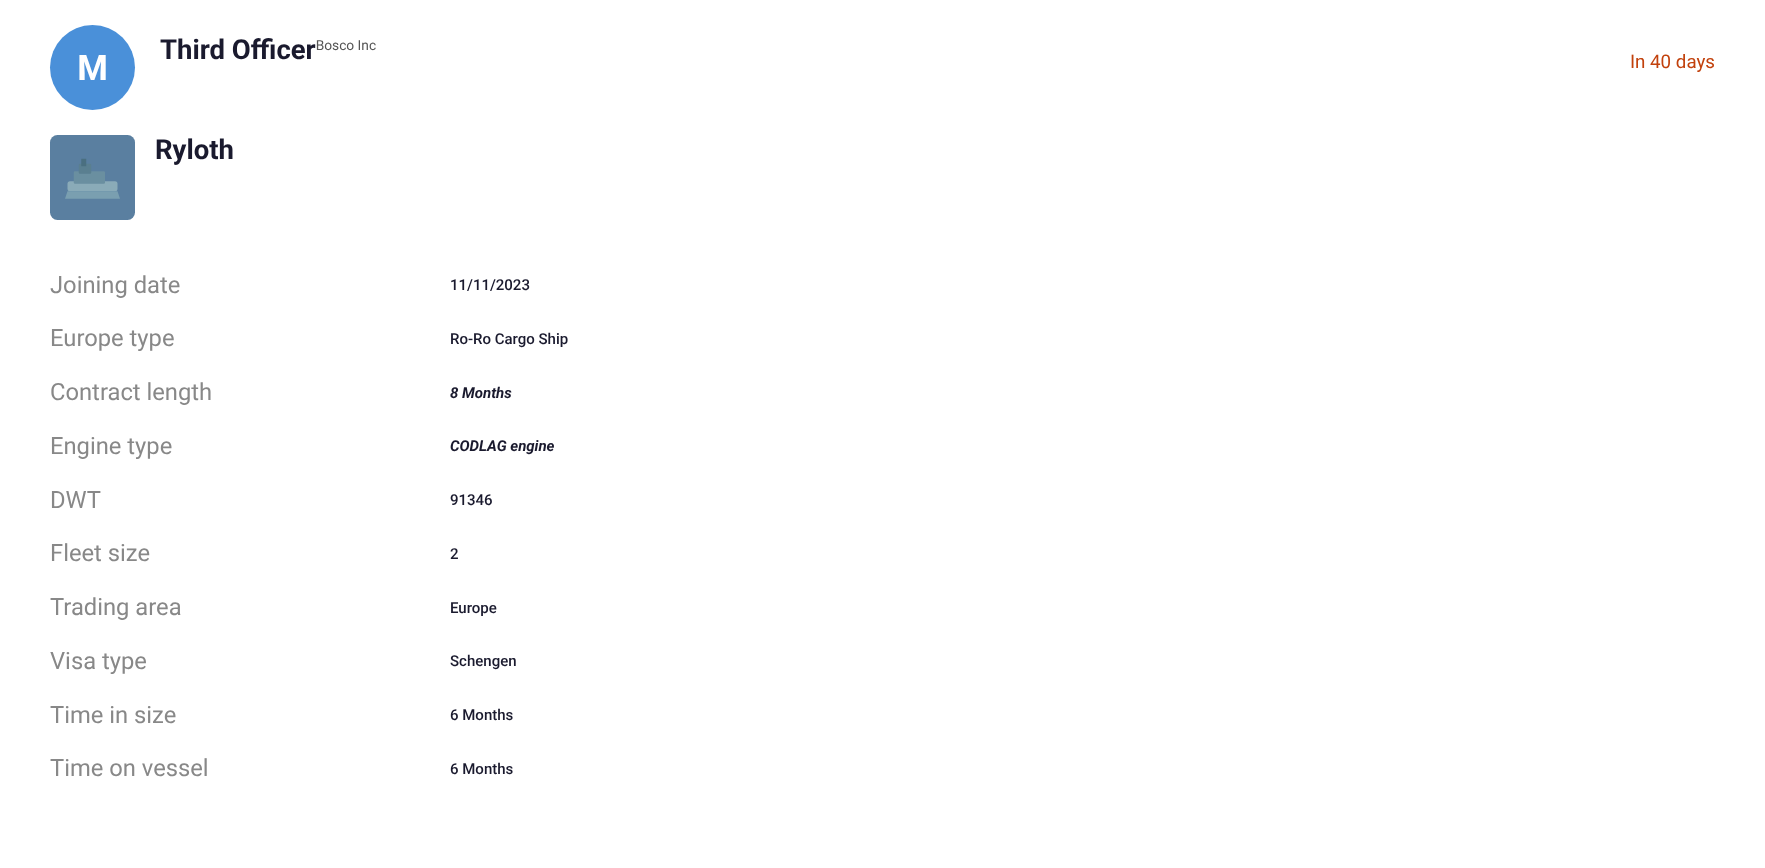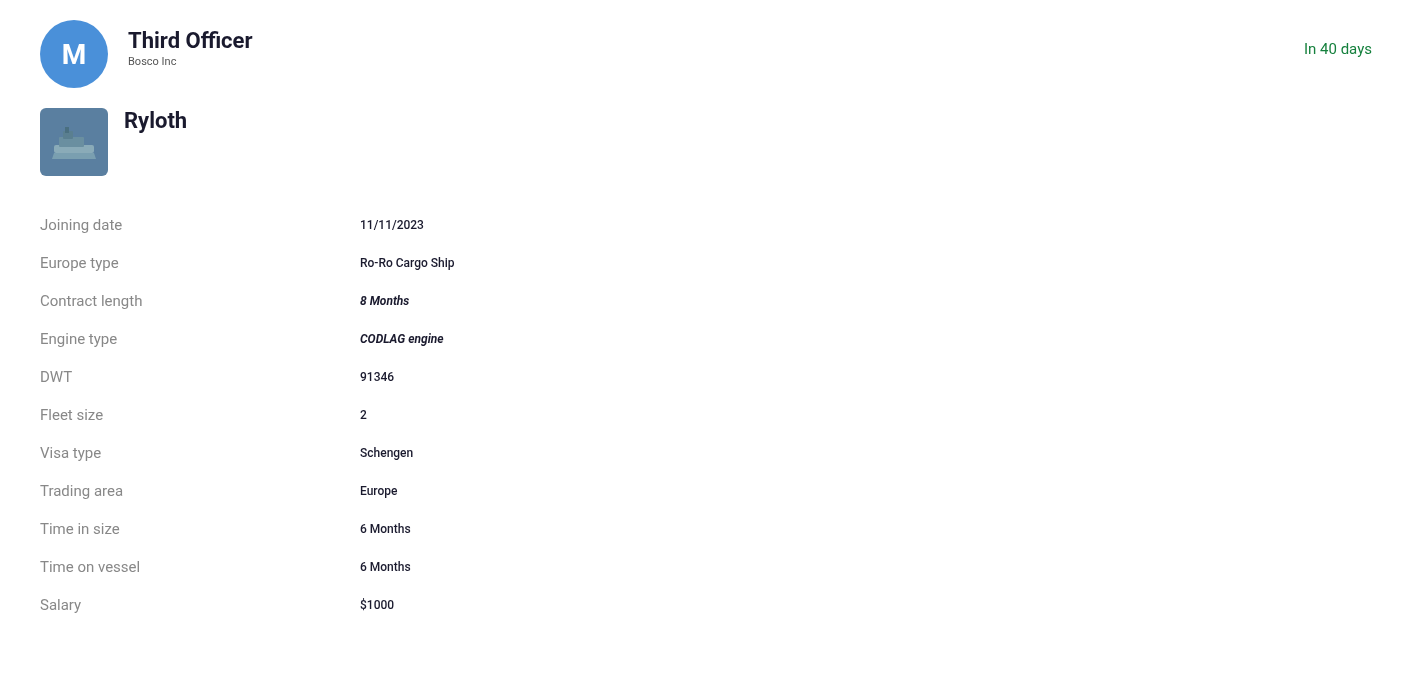--- a/index.html
+++ b/index.html
@@ -33,42 +33,42 @@
       align-items: center;
       justify-content: center;
       color: white;
       font-size: 28px;
       font-weight: bold;
       flex-shrink: 0;
     }
 
     .header-text {
       display: flex;
-      flex-direction: column;
+      flex-direction: row;
       justify-content: center;
       padding-top: 8px;
     }
 
     .header-title {
       font-size: 22px;
       font-weight: 700;
       color: #1a1a2e;
     }
 
     .header-subtitle {
       font-size: 11px;
       color: #555;
       margin-top: 2px;
     }
 
     .header-badge {
       margin-left: auto;
       padding-top: 20px;
       font-size: 15px;
-      color: #15803d;
+      color: #c2410c;
     }
 
     .vessel-section {
       display: flex;
       align-items: flex-start;
       gap: 16px;
       margin-bottom: 30px;
     }
 
     .vessel-image {
@@ -100,21 +100,21 @@
 
     .detail-row {
       display: flex;
       align-items: center;
       padding: 10px 0;
       border-bottom: none;
     }
 
     .detail-label {
       width: 320px;
-      font-size: 15px;
+      font-size: 19px;
       color: #888;
       flex-shrink: 0;
     }
 
     .detail-value {
       font-size: 12px;
       color: #1a1a2e;
       font-weight: 500;
     }
 
@@ -170,32 +170,28 @@
     </div>
     <div class="detail-row">
       <span class="detail-label">DWT</span>
       <span class="detail-value">91346</span>
     </div>
     <div class="detail-row">
       <span class="detail-label">Fleet size</span>
       <span class="detail-value">2</span>
     </div>
     <div class="detail-row">
+      <span class="detail-label">Trading area</span>
+      <span class="detail-value">Europe</span>
+    </div>
+    <div class="detail-row">
       <span class="detail-label">Visa type</span>
       <span class="detail-value">Schengen</span>
-    </div>
-    <div class="detail-row">
-      <span class="detail-label">Trading area</span>
-      <span class="detail-value">Europe</span>
     </div>
     <div class="detail-row">
       <span class="detail-label">Time in size</span>
       <span class="detail-value">6 Months</span>
     </div>
     <div class="detail-row">
       <span class="detail-label">Time on vessel</span>
       <span class="detail-value">6 Months</span>
     </div>
-    <div class="detail-row">
-      <span class="detail-label">Salary</span>
-      <span class="detail-value">$1000</span>
-    </div>
   </div>
 
 </body></html>

